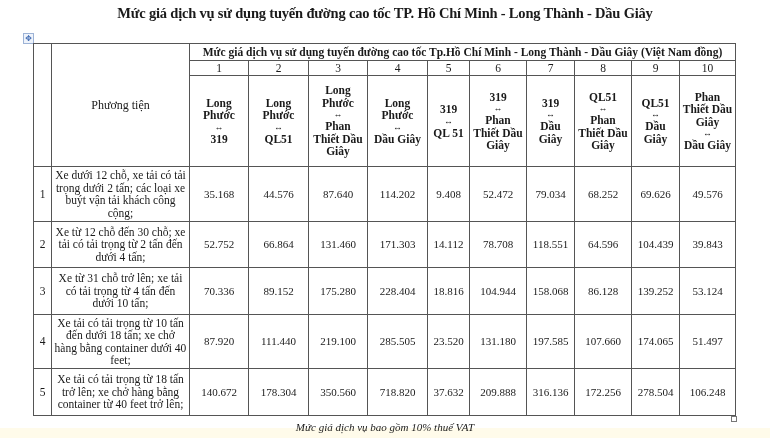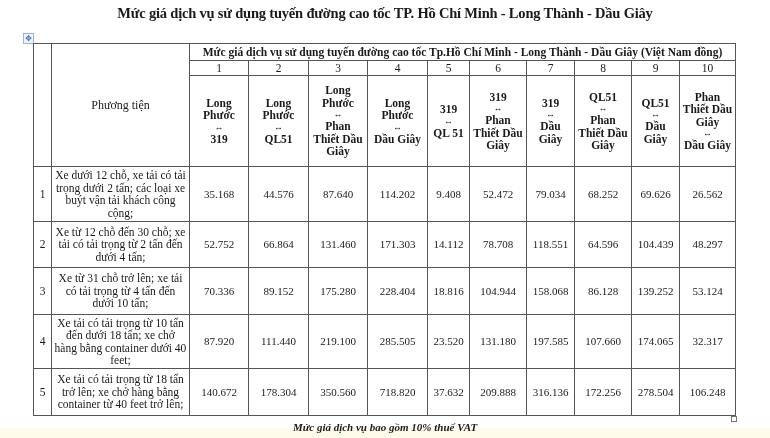--- a/index.html
+++ b/index.html
@@ -39,21 +39,21 @@
   .hdr-main { height: 16px; font-weight: bold; font-size: 11.5px; white-space: nowrap; }
   .hdr-num { height: 14px; font-size: 11.5px; }
   .hdr-route { height: 90px; font-weight: bold; font-size: 11.5px; line-height: 12.5px; }
   .hdr-route .arrow { font-weight: normal; font-size: 9px; display: block; line-height: 11px; }
   .phuongtien { font-weight: normal; font-size: 12px; }
   td.stt { font-size: 11.5px; }
   td.vehicle { text-align: left; padding-left: 5px; padding-right: 2px; font-size: 11.5px; line-height: 11.8px; margin-top: 32px; }
   td.val { font-size: 11px; font-family: Liberation Serif, serif; }
   .footnote {
     position: absolute; left: 0; top: 421px; width: 770px; text-align: center;
-    font-style: italic; font-size: 11px; font-weight: bold;
+    font-style: italic; font-size: 11px;
   }
   .resize-handle {
     position: absolute; left: 731px; top: 416px; width: 4px; height: 4px;
     border: 1px solid #777; background: #fff;
   }
 </style>
 </head>
 <body>
 
 <div class="bottom-tint"></div>
@@ -112,35 +112,35 @@
         <td class="vehicle">Xe dưới 12 chỗ, xe tải có tải trọng dưới 2 tấn; các loại xe buýt vận tải khách công cộng;</td>
         <td class="val">35.168</td>
         <td class="val">44.576</td>
         <td class="val">87.640</td>
         <td class="val">114.202</td>
         <td class="val">9.408</td>
         <td class="val">52.472</td>
         <td class="val">79.034</td>
         <td class="val">68.252</td>
         <td class="val">69.626</td>
-        <td class="val">26.562</td>
+        <td class="val">49.576</td>
       </tr>
       <tr style="height: 46px;">
         <td class="stt">2</td>
         <td class="vehicle">Xe từ 12 chỗ đến 30 chỗ; xe tải có tải trọng từ 2 tấn đến dưới 4 tấn;</td>
         <td class="val">52.752</td>
         <td class="val">66.864</td>
         <td class="val">131.460</td>
         <td class="val">171.303</td>
         <td class="val">14.112</td>
         <td class="val">78.708</td>
         <td class="val">118.551</td>
         <td class="val">64.596</td>
         <td class="val">104.439</td>
-        <td class="val">48.297</td>
+        <td class="val">39.843</td>
       </tr>
       <tr style="height: 47px;">
         <td class="stt">3</td>
         <td class="vehicle">Xe từ 31 chỗ trở lên; xe tải có tải trọng từ 4 tấn đến dưới 10 tấn;</td>
         <td class="val">70.336</td>
         <td class="val">89.152</td>
         <td class="val">175.280</td>
         <td class="val">228.404</td>
         <td class="val">18.816</td>
         <td class="val">104.944</td>
@@ -154,21 +154,21 @@
         <td class="vehicle">Xe tải có tải trọng từ 10 tấn đến dưới 18 tấn; xe chở hàng bằng container dưới 40 feet;</td>
         <td class="val">87.920</td>
         <td class="val">111.440</td>
         <td class="val">219.100</td>
         <td class="val">285.505</td>
         <td class="val">23.520</td>
         <td class="val">131.180</td>
         <td class="val">197.585</td>
         <td class="val">107.660</td>
         <td class="val">174.065</td>
-        <td class="val">32.317</td>
+        <td class="val">51.497</td>
       </tr>
       <tr style="height: 47px;">
         <td class="stt">5</td>
         <td class="vehicle">Xe tải có tải trọng từ 18 tấn trở lên; xe chở hàng bằng container từ 40 feet trở lên;</td>
         <td class="val">140.672</td>
         <td class="val">178.304</td>
         <td class="val">350.560</td>
         <td class="val">718.820</td>
         <td class="val">37.632</td>
         <td class="val">209.888</td>

